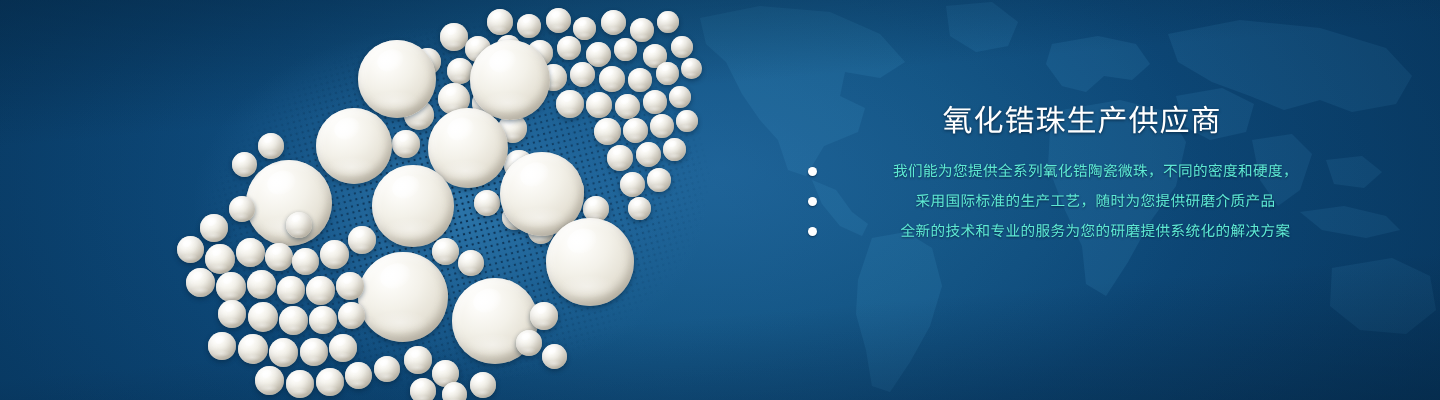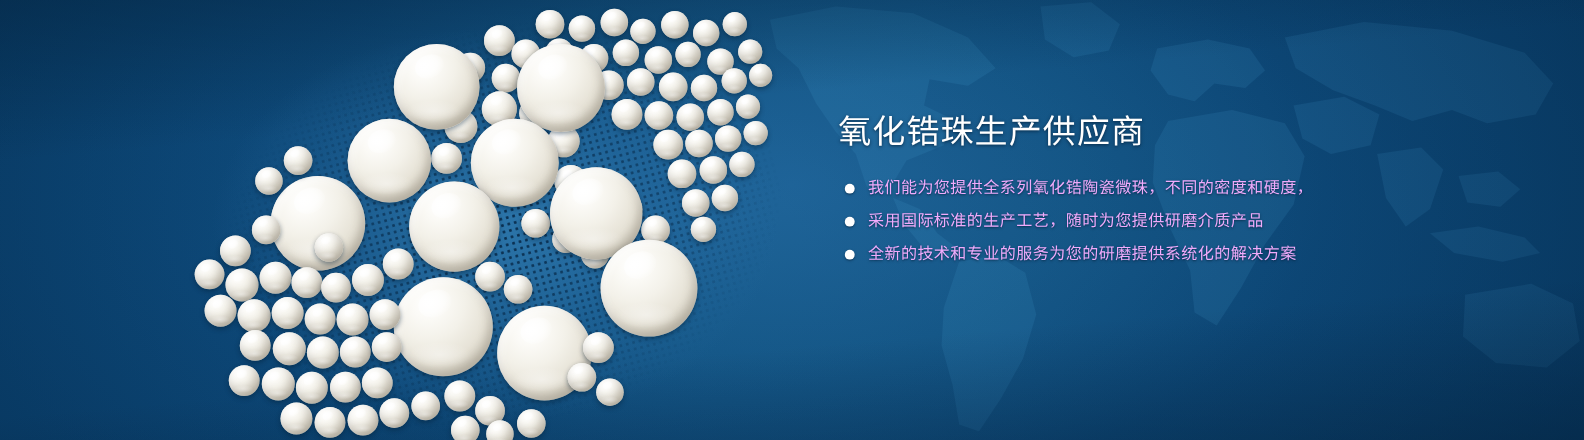--- a/index.html
+++ b/index.html
@@ -88,42 +88,43 @@
     position:absolute;
     left:16%; bottom:9%;
     width:62%; height:26%;
     border-radius:50%;
     background:radial-gradient(ellipse at 50% 50%, rgba(255,255,255,.40) 0%, rgba(255,255,255,0) 72%);
   }
 
   
   .content{
     position:absolute;
-    left:762px; top:104px;
+    left:802px; top:104px;
     width:560px;
+    text-align:center;
   }
   .headline{
     margin:0 0 22px 0;
     font-size:30px;
     line-height:34px;
     font-weight:400;
     letter-spacing:1px;
     color:#ffffff;
     text-shadow:0 1px 3px rgba(2,24,45,.75);
     white-space:nowrap;
   }
   .bullets{
     list-style:none;
     margin:0; padding:0;
   }
   .bullet-row{
     position:relative;
     padding-left:27px;
     margin-bottom:7px;
-    color:#f0abfc;
+    color:#5eead4;
     font-size:14.6px;
     line-height:23px;
     letter-spacing:.4px;
     text-shadow:0 1px 2px rgba(2,24,45,.7);
   }
   .bullet-row:last-child{margin-bottom:0;}
   .bullet-dot{
     position:absolute;
     left:6px; top:7px;
     width:9px; height:9px;

